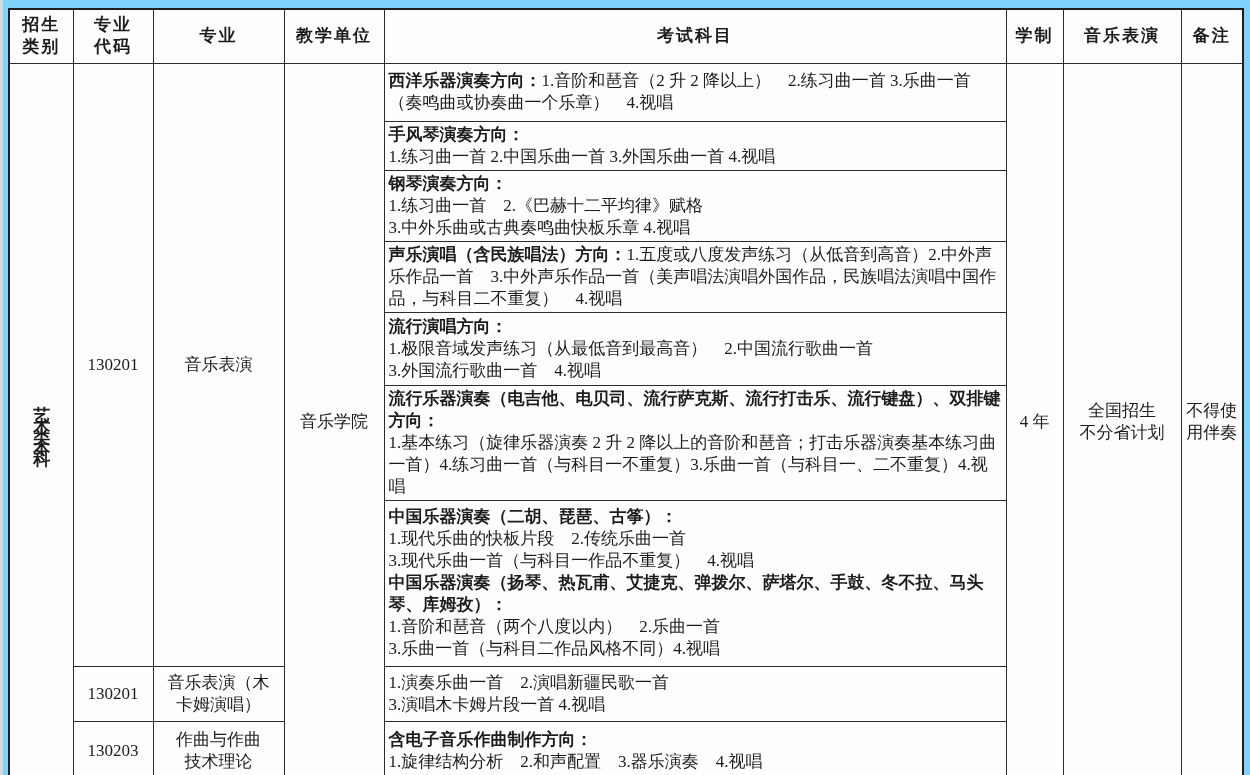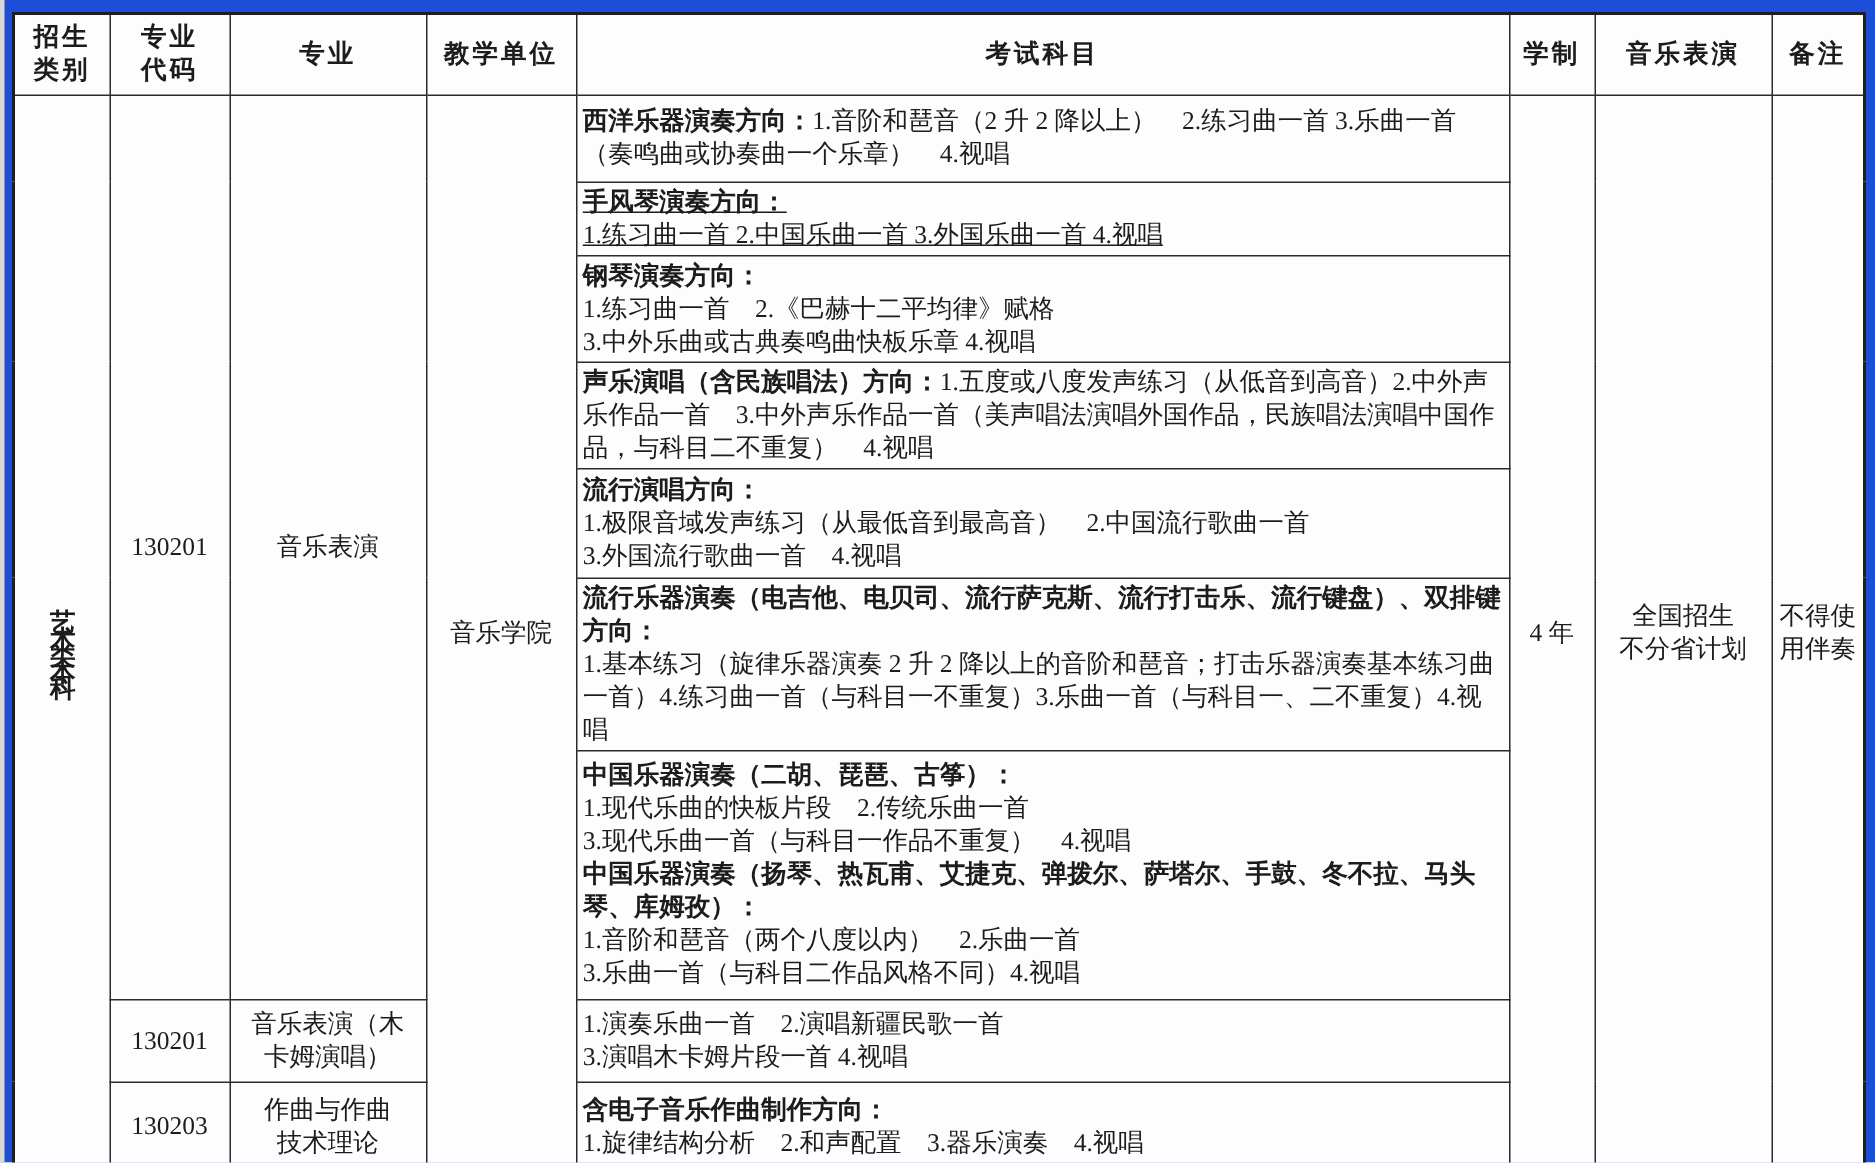--- a/index.html
+++ b/index.html
@@ -7,21 +7,21 @@
     padding: 0;
     background: #fbfbfb;
     font-family: "Liberation Serif", serif;
     color: #1c1c1c;
   }
   .page {
     width: 1250px;
     height: 775px;
     box-sizing: border-box;
     padding: 8px 8px 6px 8px;
-    background: #1d4ed8;
+    background: #7dd3fc;
     position: relative;
   }
   .scan-edge {
     position: absolute;
     left: 0; top: 0; bottom: 0;
     width: 3px;
     background: #d9d9d9;
   }
   table.doc {
     border-collapse: collapse;
@@ -71,21 +71,21 @@
     vertical-align: middle;
   }
   td.exam div {
     margin: 0;
   }
   td.exam b {
     font-weight: bold;
   }
   tr.h-head { height: 54px; }
   tr.r1 { height: 58px; }
-  tr.r2 { height: 43px; text-decoration: underline; }
+  tr.r2 { height: 43px; }
   tr.r3 { height: 67px; margin-top: 11px; }
   tr.r4 { height: 70px; }
   tr.r5 { height: 73px; }
   tr.r6 { height: 114px; }
   tr.r7 { height: 166px; }
   tr.r8 { height: 55px; }
   tr.r9 { height: 61px; }
 </style>
 </head>
 <body>

